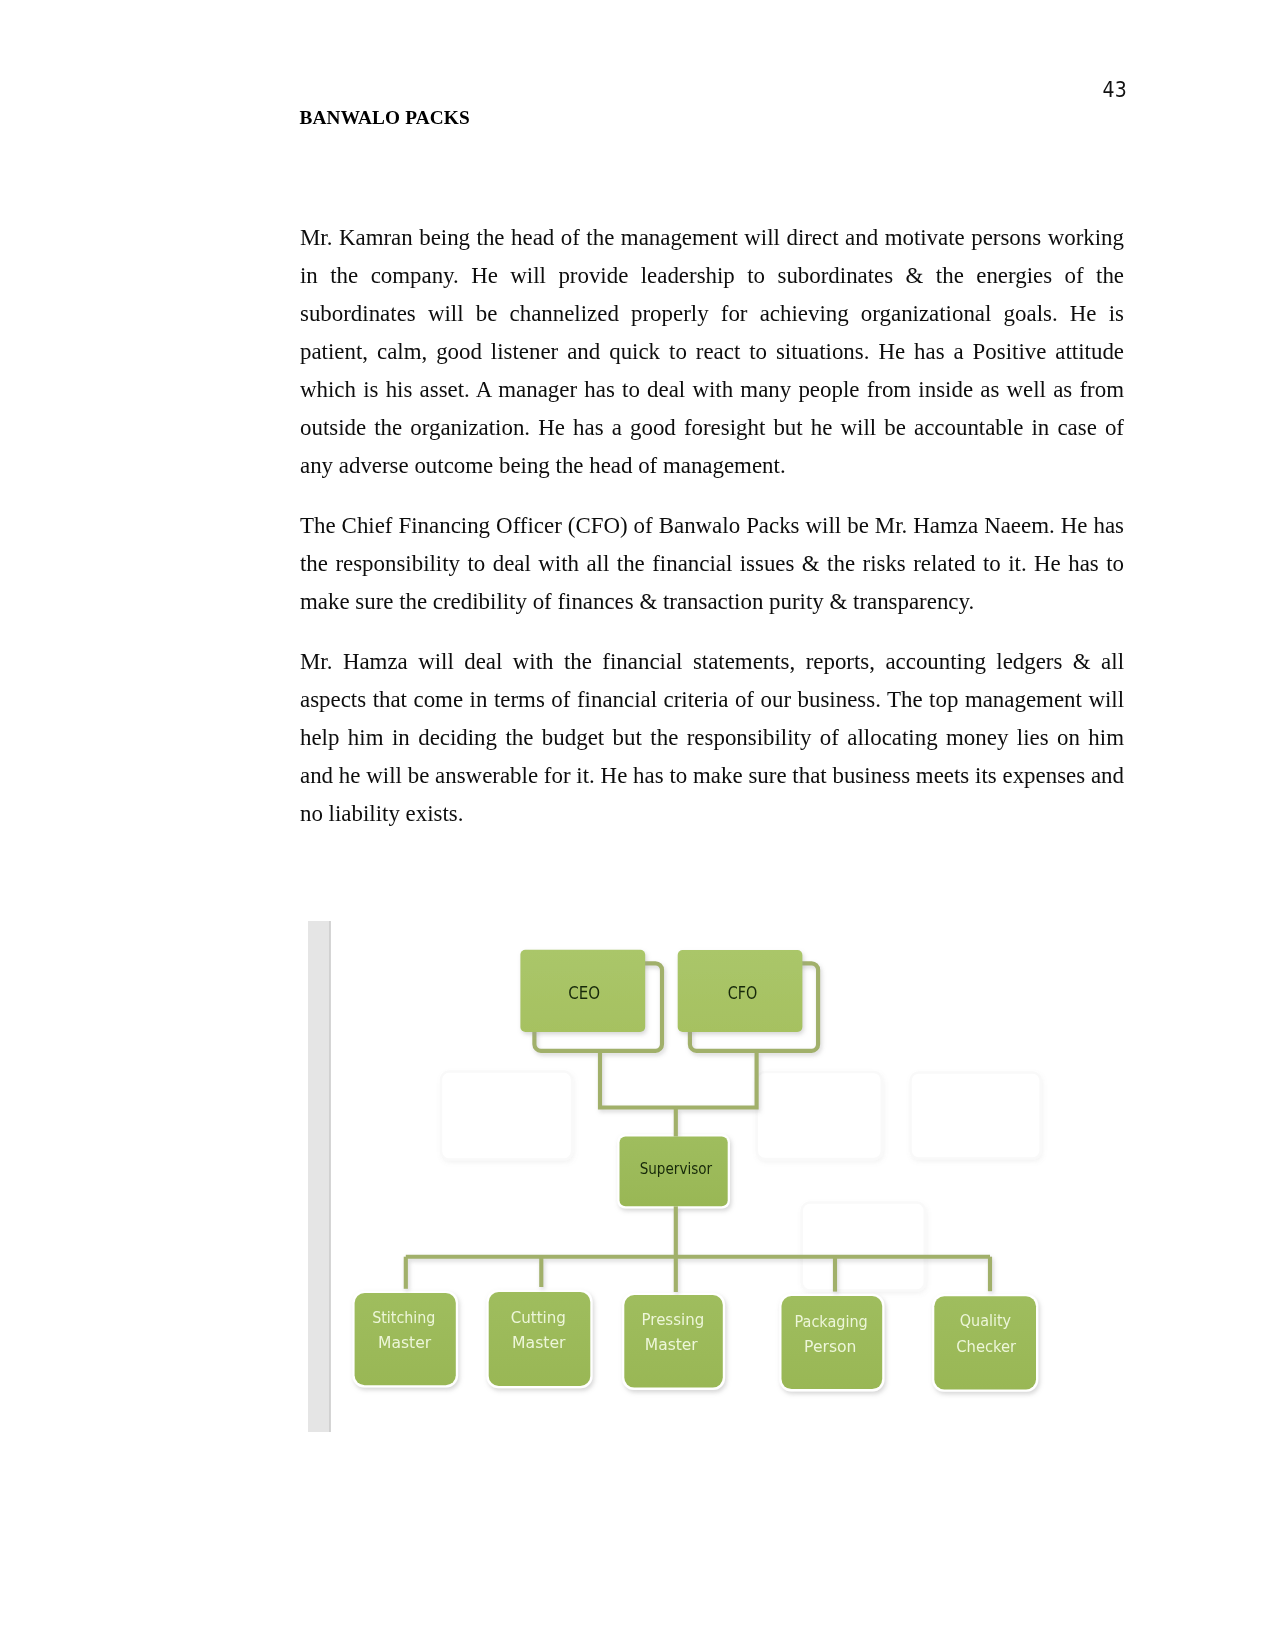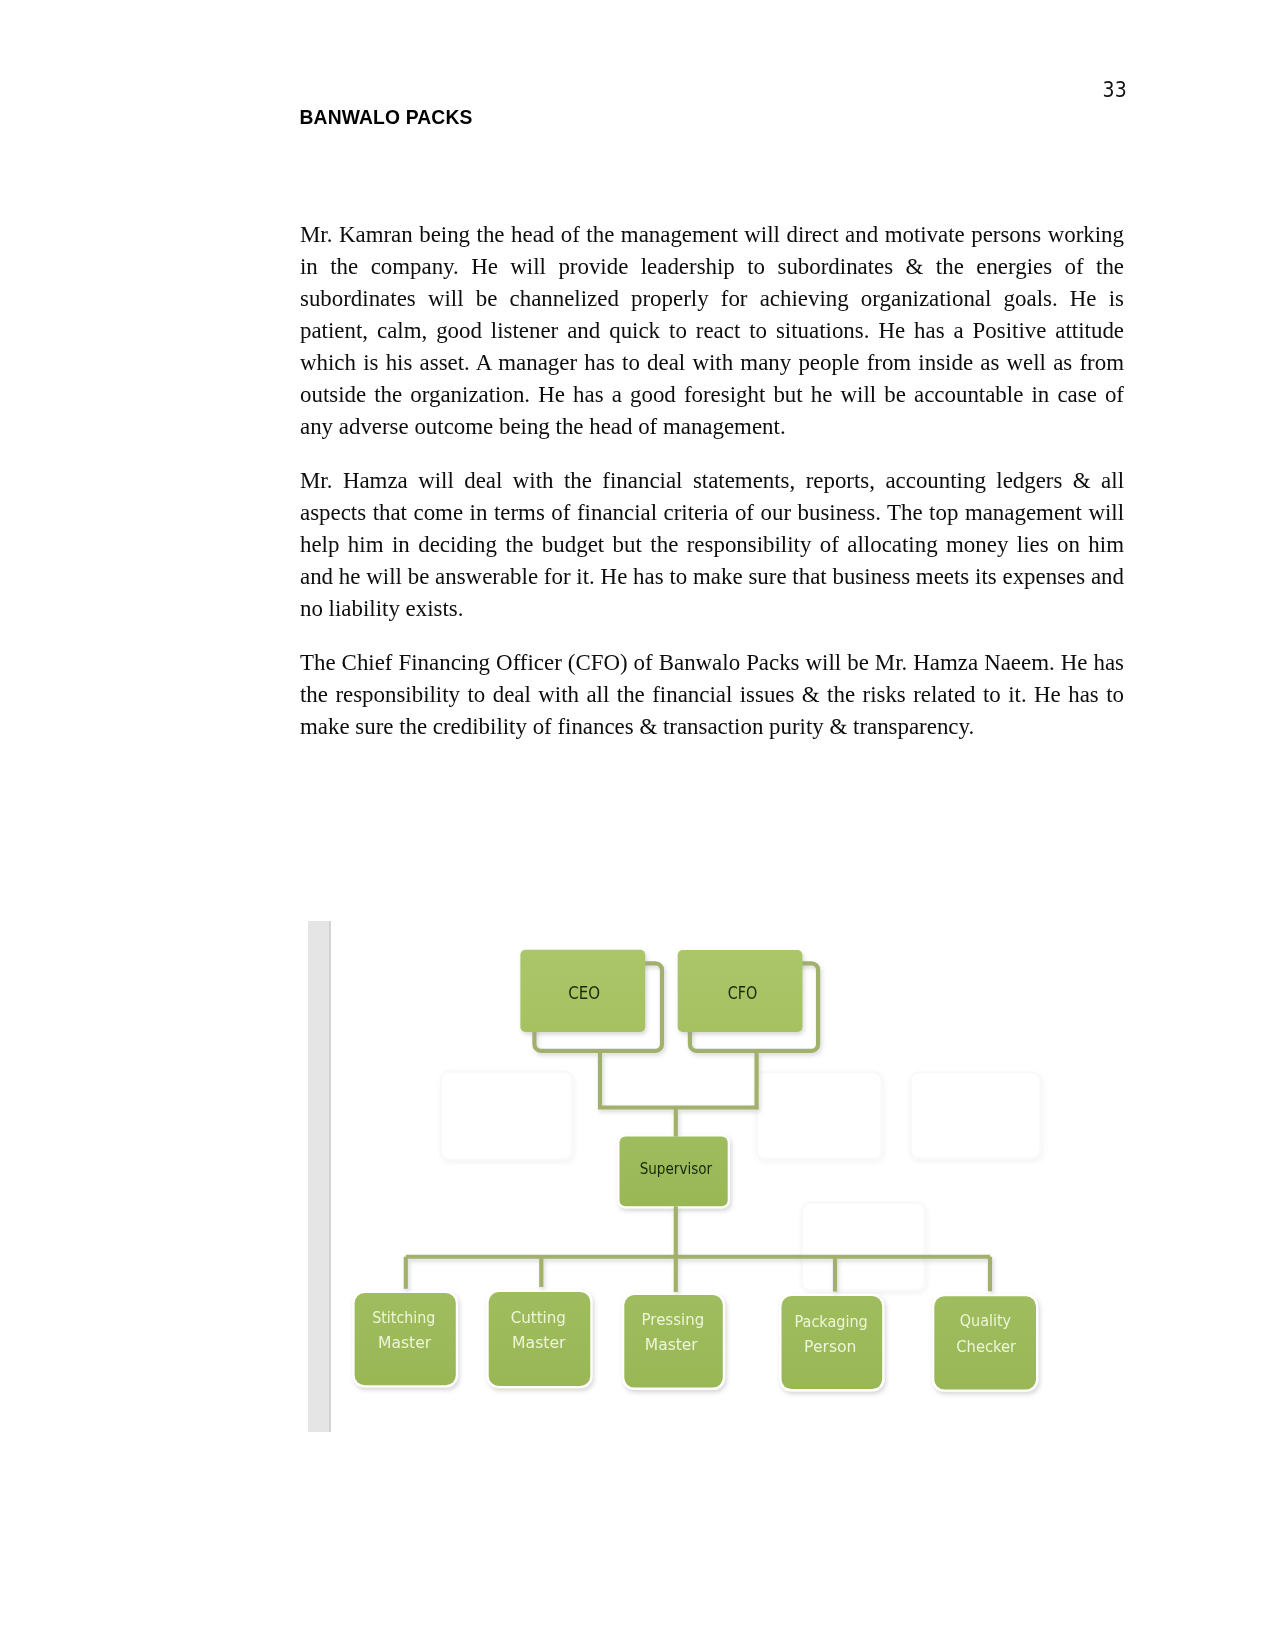--- a/index.html
+++ b/index.html
@@ -4,37 +4,37 @@
 <title>BANWALO PACKS</title>
 <style>
   html,body{margin:0;padding:0;}
   body{width:1275px;height:1650px;background:#ffffff;overflow:hidden;
        font-family:"Liberation Serif",serif;-webkit-font-smoothing:antialiased;}
   .page{position:relative;width:1275px;height:1650px;transform:translateZ(0);}
   .page-number{position:absolute;right:148px;top:78px;
       font-family:"DejaVu Sans Condensed","DejaVu Sans",sans-serif;font-size:21px;color:#111;
       letter-spacing:.2px;}
   .doc-header{position:absolute;left:299.5px;top:106.5px;
-      font-family:Liberation Sans, sans-serif;font-weight:bold;font-size:19.3px;
+      font-family:Liberation Serif, serif;font-weight:bold;font-size:19.3px;
       color:#000;letter-spacing:.15px;}
   .body-text{position:absolute;left:300px;top:219px;transform:translateZ(0);width:824px;
-      font-size:22.9px;line-height:32px;text-align:justify;color:#0d0d0d;}
+      font-size:22.9px;line-height:38px;text-align:justify;color:#0d0d0d;}
   .body-text p{margin:0 0 22px 0;}
   .chart{position:absolute;left:308px;top:921px;width:760px;height:511px;filter:blur(0.55px);}
 </style>
 </head>
 <body>
 
 <div class="page">
-  <div class="page-number">33</div>
+  <div class="page-number">43</div>
   <div class="doc-header">BANWALO PACKS</div>
   <div class="body-text">
     <p>Mr. Kamran being the head of the management will direct and motivate persons working in the company. He will provide leadership to subordinates &amp; the energies of the subordinates will be channelized properly for achieving organizational goals. He is patient, calm, good listener and quick to react to situations. He has a Positive attitude which is his asset. A manager has to deal with many people from inside as well as from outside the organization. He has a good foresight but he will be accountable in case of any adverse outcome being the head of management.</p>
+    <p>The Chief Financing Officer (CFO) of Banwalo Packs will be Mr. Hamza Naeem. He has the responsibility to deal with all the financial issues &amp; the risks related to it. He has to make sure the credibility of finances &amp; transaction purity &amp; transparency.</p>
     <p>Mr. Hamza will deal with the financial statements, reports, accounting ledgers &amp; all aspects that come in terms of financial criteria of our business. The top management will help him in deciding the budget but the responsibility of allocating money lies on him and he will be answerable for it. He has to make sure that business meets its expenses and no liability exists.</p>
-    <p>The Chief Financing Officer (CFO) of Banwalo Packs will be Mr. Hamza Naeem. He has the responsibility to deal with all the financial issues &amp; the risks related to it. He has to make sure the credibility of finances &amp; transaction purity &amp; transparency.</p>
   </div>
   <div class="chart">
     <svg id="chart-svg" width="760" height="511" viewBox="0 0 760 511" xmlns="http://www.w3.org/2000/svg">
       <defs>
         <linearGradient id="gboxA" x1="0" y1="0" x2="0" y2="1">
           <stop offset="0" stop-color="#aac669"></stop>
             <stop offset="1" stop-color="#a6c161"></stop>
         </linearGradient>
         <linearGradient id="gboxB" x1="0" y1="0" x2="0" y2="1">
           <stop offset="0" stop-color="#9fbd5e"></stop>

